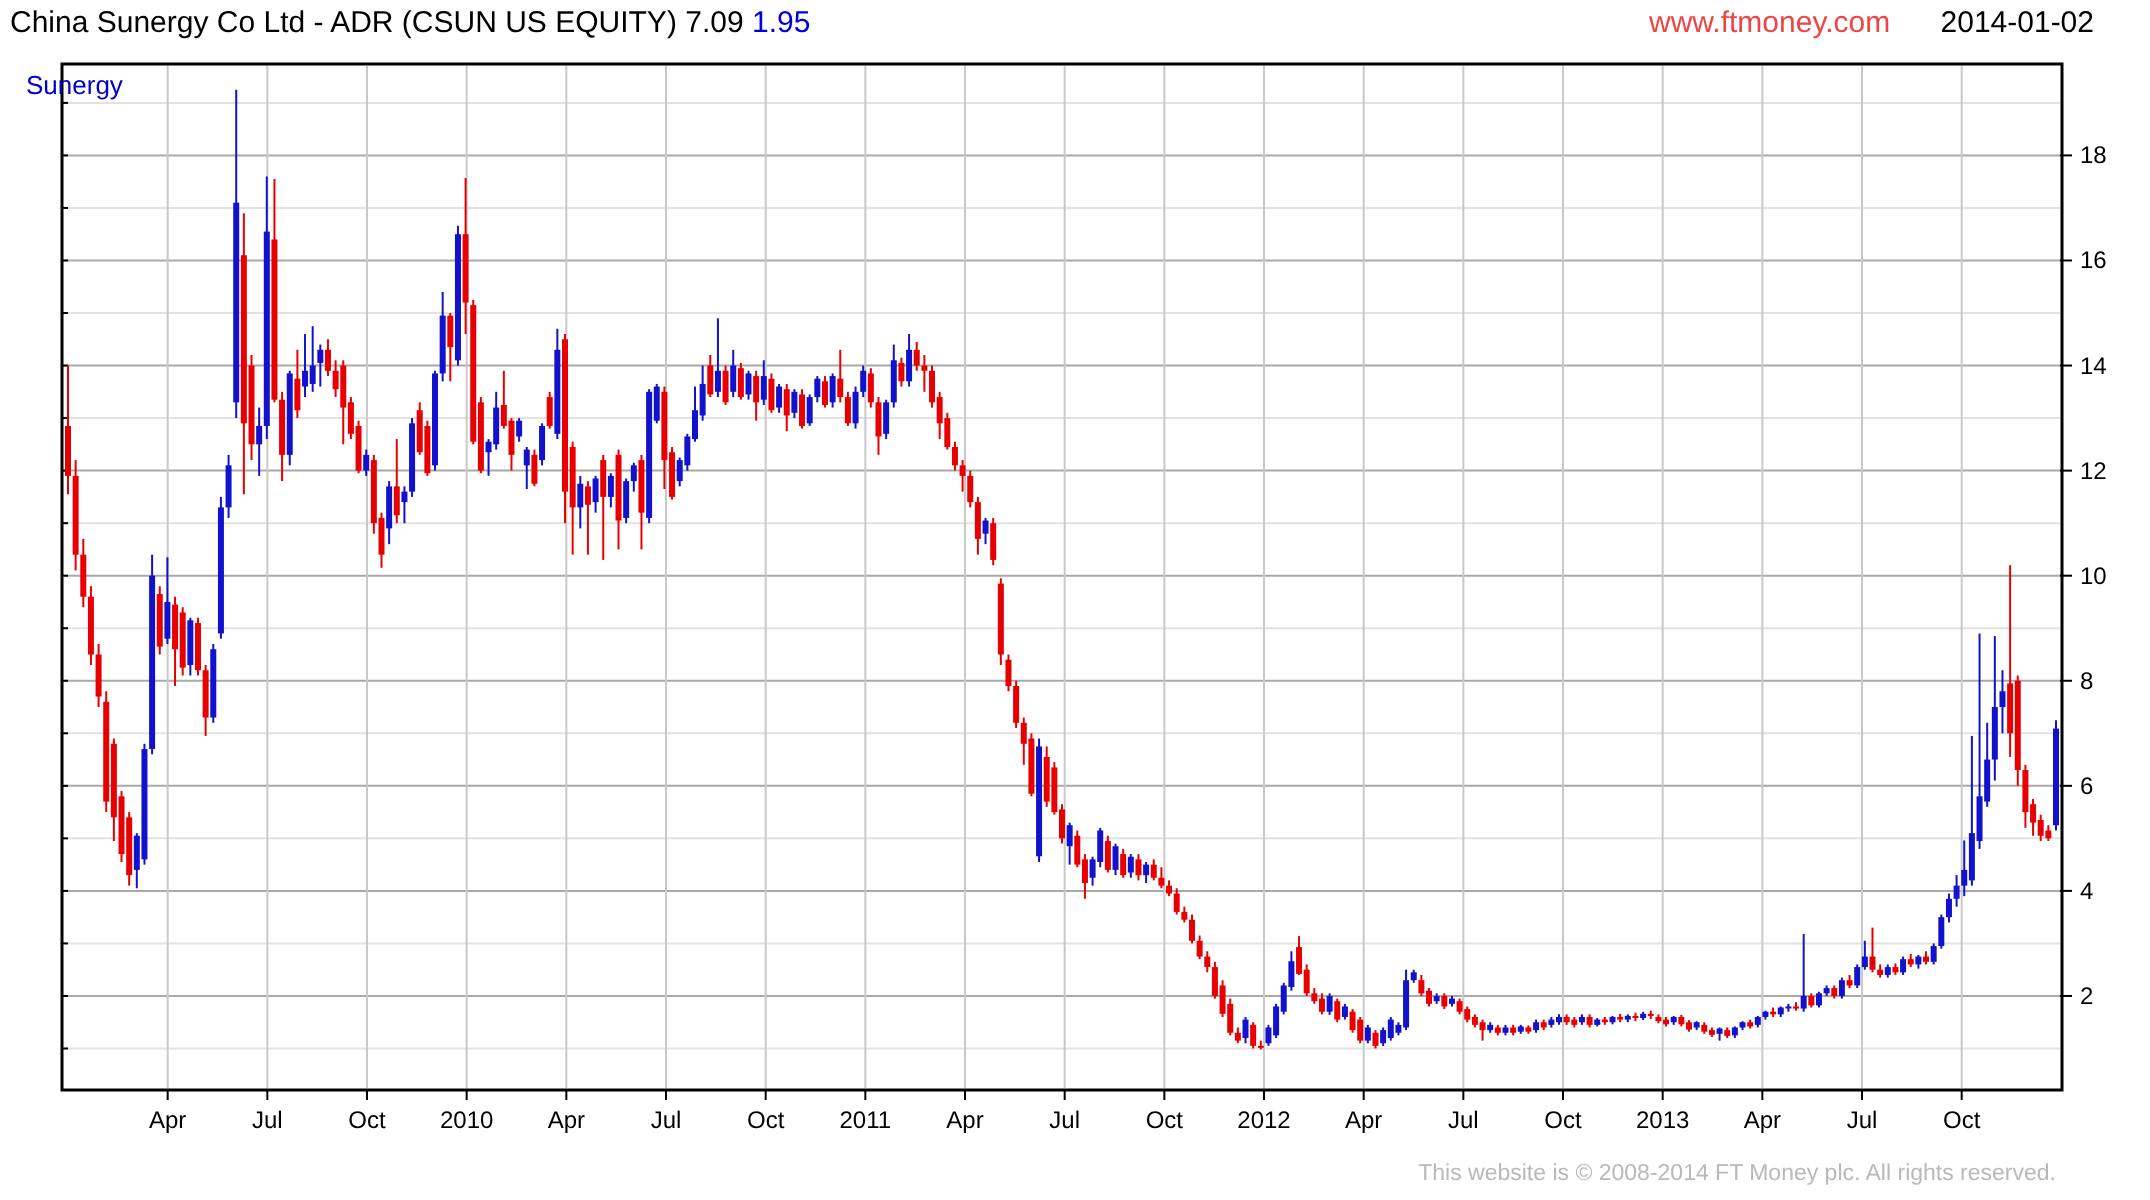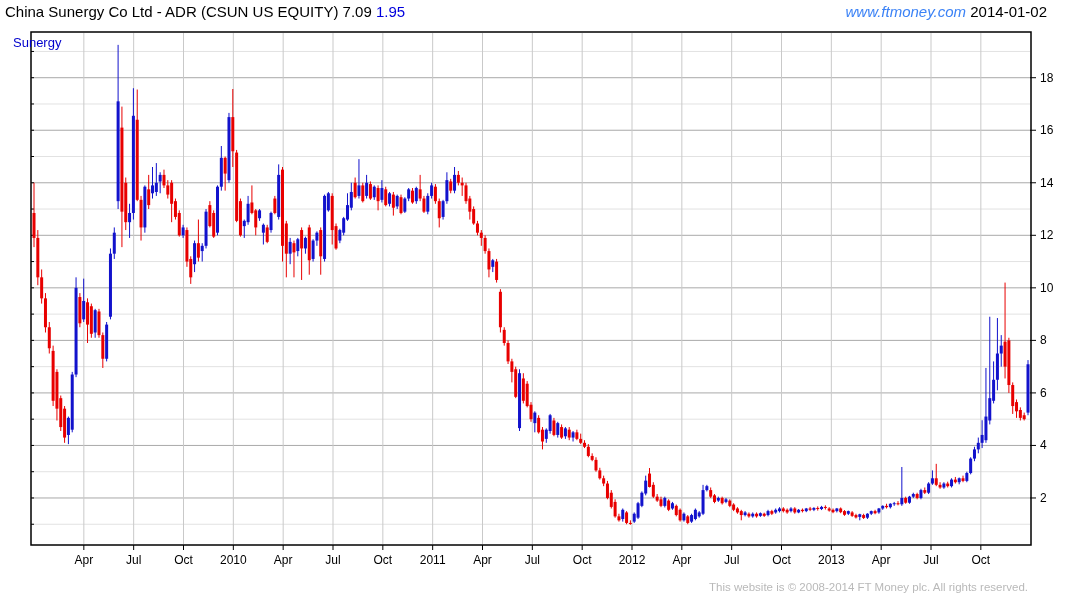--- a/index.html
+++ b/index.html
@@ -3,22 +3,22 @@
 <meta charset="utf-8">
 <style>
   html,body{margin:0;padding:0;background:#fff;}
   .stage{position:relative;width:1075px;height:600px;background:#fff;overflow:hidden;
          font-family:"Liberation Sans","DejaVu Sans",sans-serif;padding-left:23px;}
   .titlebar{position:absolute;top:3px;left:5px;width:1042px;display:flex;
             justify-content:space-between;align-items:baseline;font-size:15px;color:#000;}
   .title-left span{white-space:pre;}
   .chg{color:#0000dd;}
   .title-right{white-space:pre;}
-  .site-link{color:#3b82f6;text-decoration:none;cursor:pointer;font-style:italic;}
-  .date{color:#000;}
+  .site-link{color:#ef4444;text-decoration:none;cursor:pointer;}
+  .date{color:#000;margin-left:21px;}
   .interval{position:absolute;left:13px;top:35px;font-size:13px;color:#0000cc;}
   .footer{position:absolute;top:581px;right:70px;font-size:11.5px;color:#b9b9b9;}
   svg text{font-family:"Liberation Sans","DejaVu Sans",sans-serif;font-size:12px;fill:#000;}
 </style>
 </head>
 <body>
 
 <div class="stage">
 
   <div class="titlebar">

